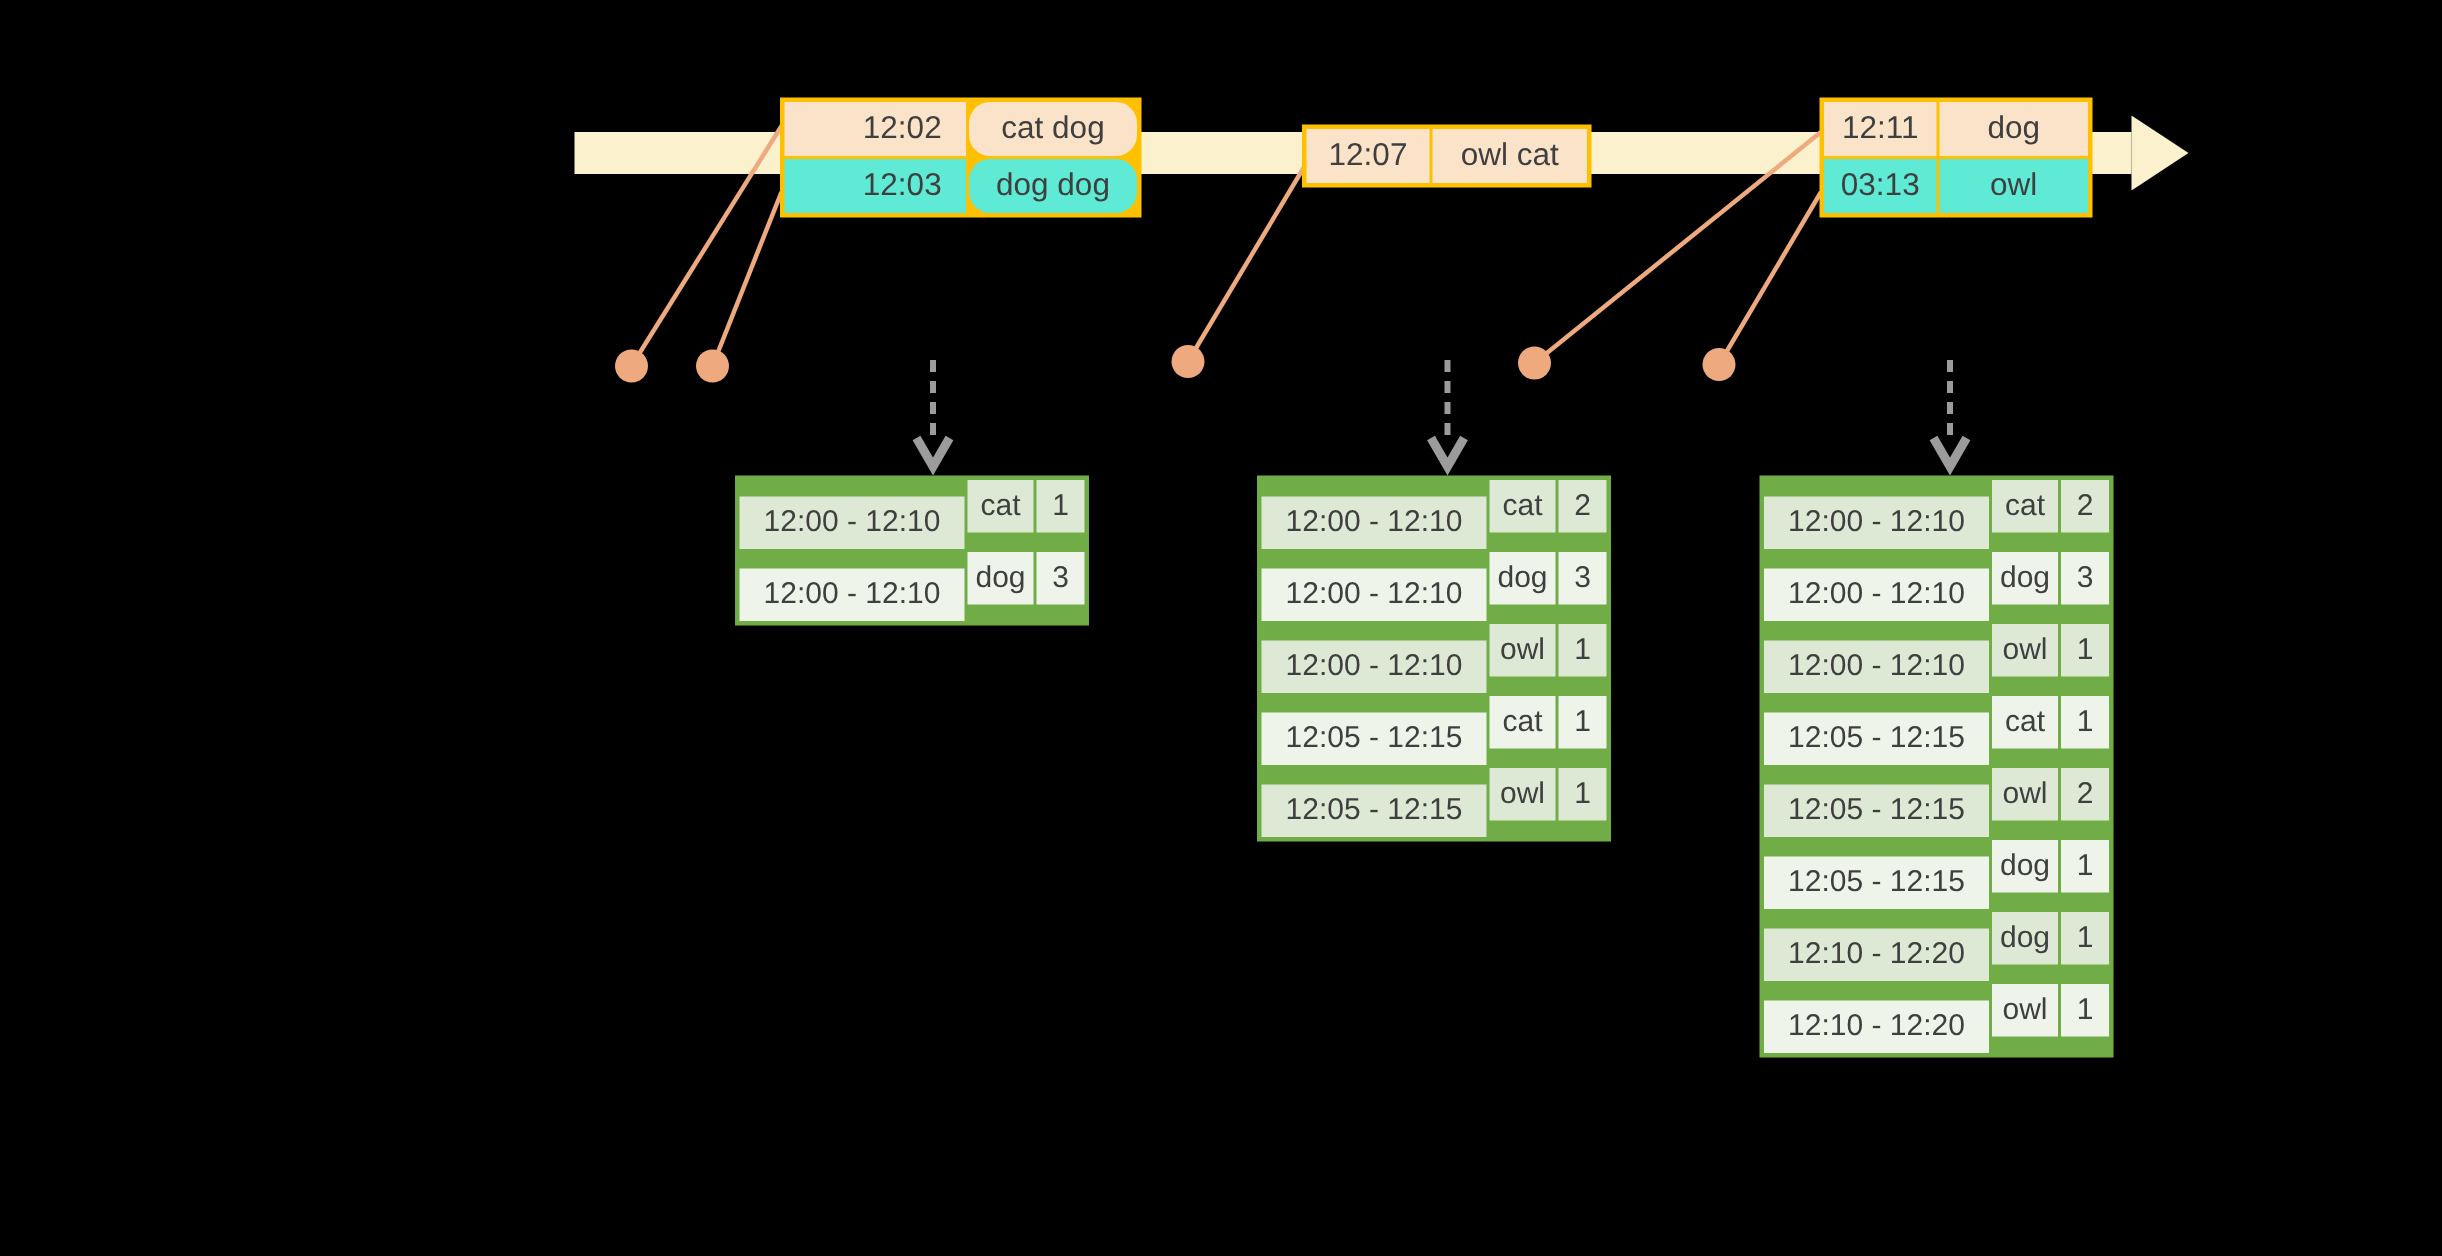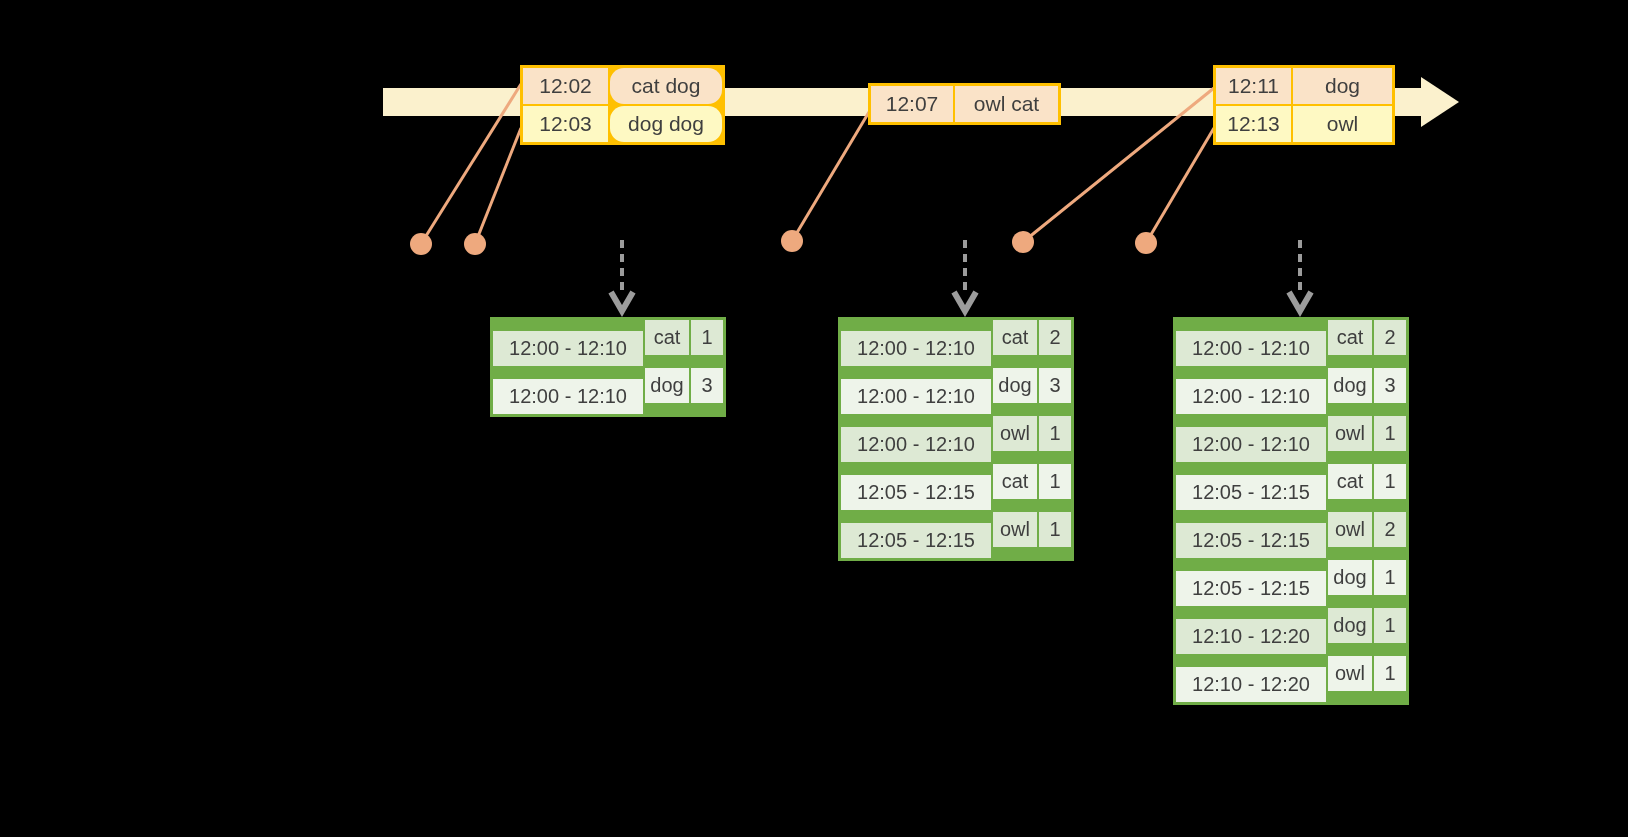--- a/index.html
+++ b/index.html
@@ -10,23 +10,23 @@
   #gfx{position:absolute;left:0;top:0;z-index:1;}
 
   
   .dtable{position:absolute;z-index:2;display:flex;flex-direction:column;gap:2px;padding:3px;box-sizing:border-box;}
   .trow{display:flex;gap:2px;}
   .tcell{display:flex;align-items:center;justify-content:center;white-space:nowrap;}
 
   
   .itable{background:#ffc000;}
   .itable .tcell{height:36px;font-size:21px;background:#fae3c8;}
-  .itable .trow.alt .tcell{background:#fef9c3;}
+  .itable .trow.alt .tcell{background:#5eead4;}
   .it1{left:520px;top:65px;}
-  .it1 .c-time{width:85px;}  .it1 .c-words{width:112px;border-radius:14px;}
+  .it1 .c-time{width:85px;padding-left:36px;}  .it1 .c-words{width:112px;border-radius:14px;}
   .it2{left:868px;top:83px;justify-content:center;}
   .it2 .c-time{width:82px;}  .it2 .c-words{width:103px;}
   .it3{left:1213px;top:65px;}
   .it3 .c-time{width:75px;}  .it3 .c-words{width:99px;}
 
   
   .gtable{background:#70ad47;}
   .gtable .tcell{height:35px;font-size:20px;background:#dde9d4;}
   .gtable .trow.alt .tcell{background:#eef4ea;}
   .gtable .c-window{width:150px;margin-top:11px;}
@@ -89,21 +89,21 @@
         <div class="tcell c-time">12:07</div>
         <div class="tcell c-words">owl cat</div>
       </div>
     </div>
   <div class="dtable itable it3">
       <div class="trow">
         <div class="tcell c-time">12:11</div>
         <div class="tcell c-words">dog</div>
       </div>
       <div class="trow alt">
-        <div class="tcell c-time">12:13</div>
+        <div class="tcell c-time">03:13</div>
         <div class="tcell c-words">owl</div>
       </div>
     </div>
 
   <div class="dtable gtable gt1">
       <div class="trow">
         <div class="tcell c-window">12:00 - 12:10</div>
         <div class="tcell c-word">cat</div>
         <div class="tcell c-count">1</div>
       </div>

